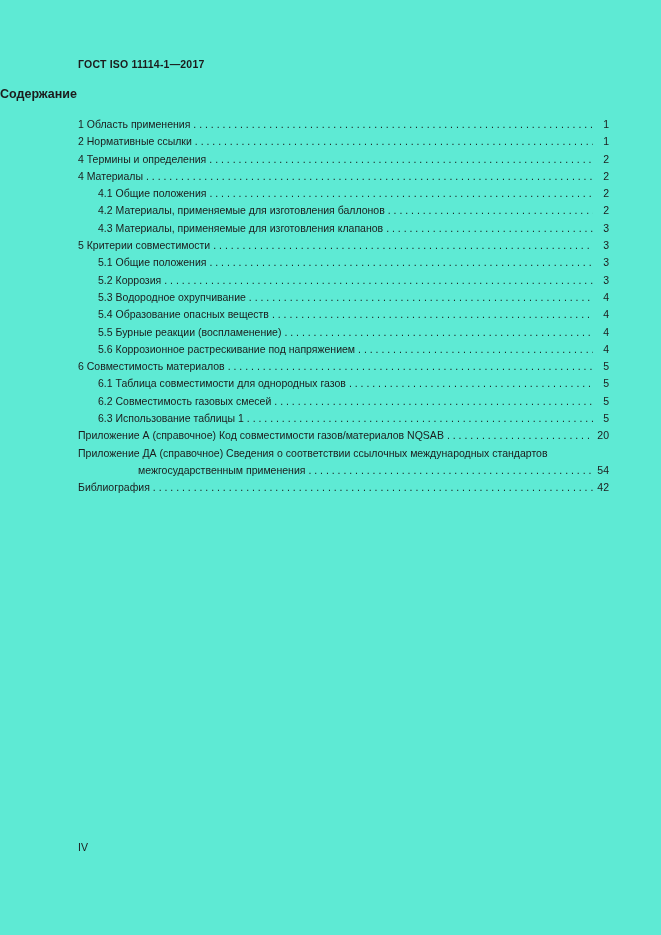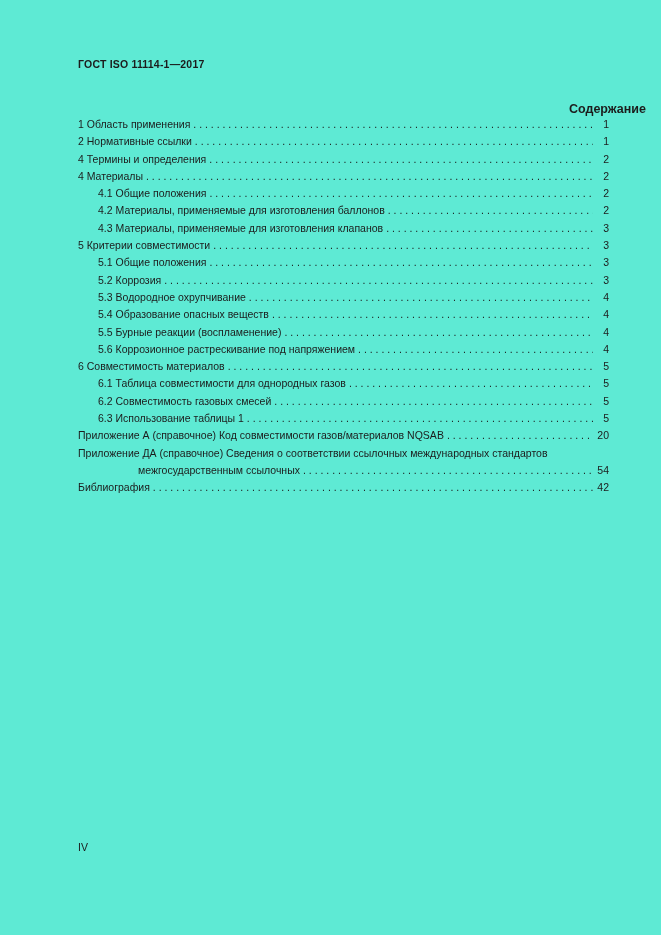--- a/index.html
+++ b/index.html
@@ -27,22 +27,22 @@
     font-size: 10.5px;
     font-weight: bold;
     letter-spacing: 0.2px;
     white-space: nowrap;
   }
   .toc-title {
     position: absolute;
     left: 0;
     right: 0;
     top: 87px;
-    margin: 15px;
-    text-align: right;
+    margin: 0;
+    text-align: left;
     font-size: 12.5px;
     font-weight: bold;
   }
   .toc {
     position: absolute;
     left: 78px;
     right: 52px;
     top: 116px;
     font-size: 10.5px;
   }
@@ -205,21 +205,21 @@
         <span class="dots"></span>
         <span class="pagenum">20</span>
       </div>
 
       <div class="toc-row indent-0 no-leader">
         <span class="text">Приложение ДА (справочное) Сведения о соответствии ссылочных международных стандартов</span>
 
       </div>
 
       <div class="toc-row indent-2">
-        <span class="text">межгосударственным ссылочных</span>
+        <span class="text">межгосударственным применения</span>
         <span class="dots"></span>
         <span class="pagenum">54</span>
       </div>
 
       <div class="toc-row indent-0">
         <span class="text">Библиография</span>
         <span class="dots"></span>
         <span class="pagenum">42</span>
       </div>
     </div>

